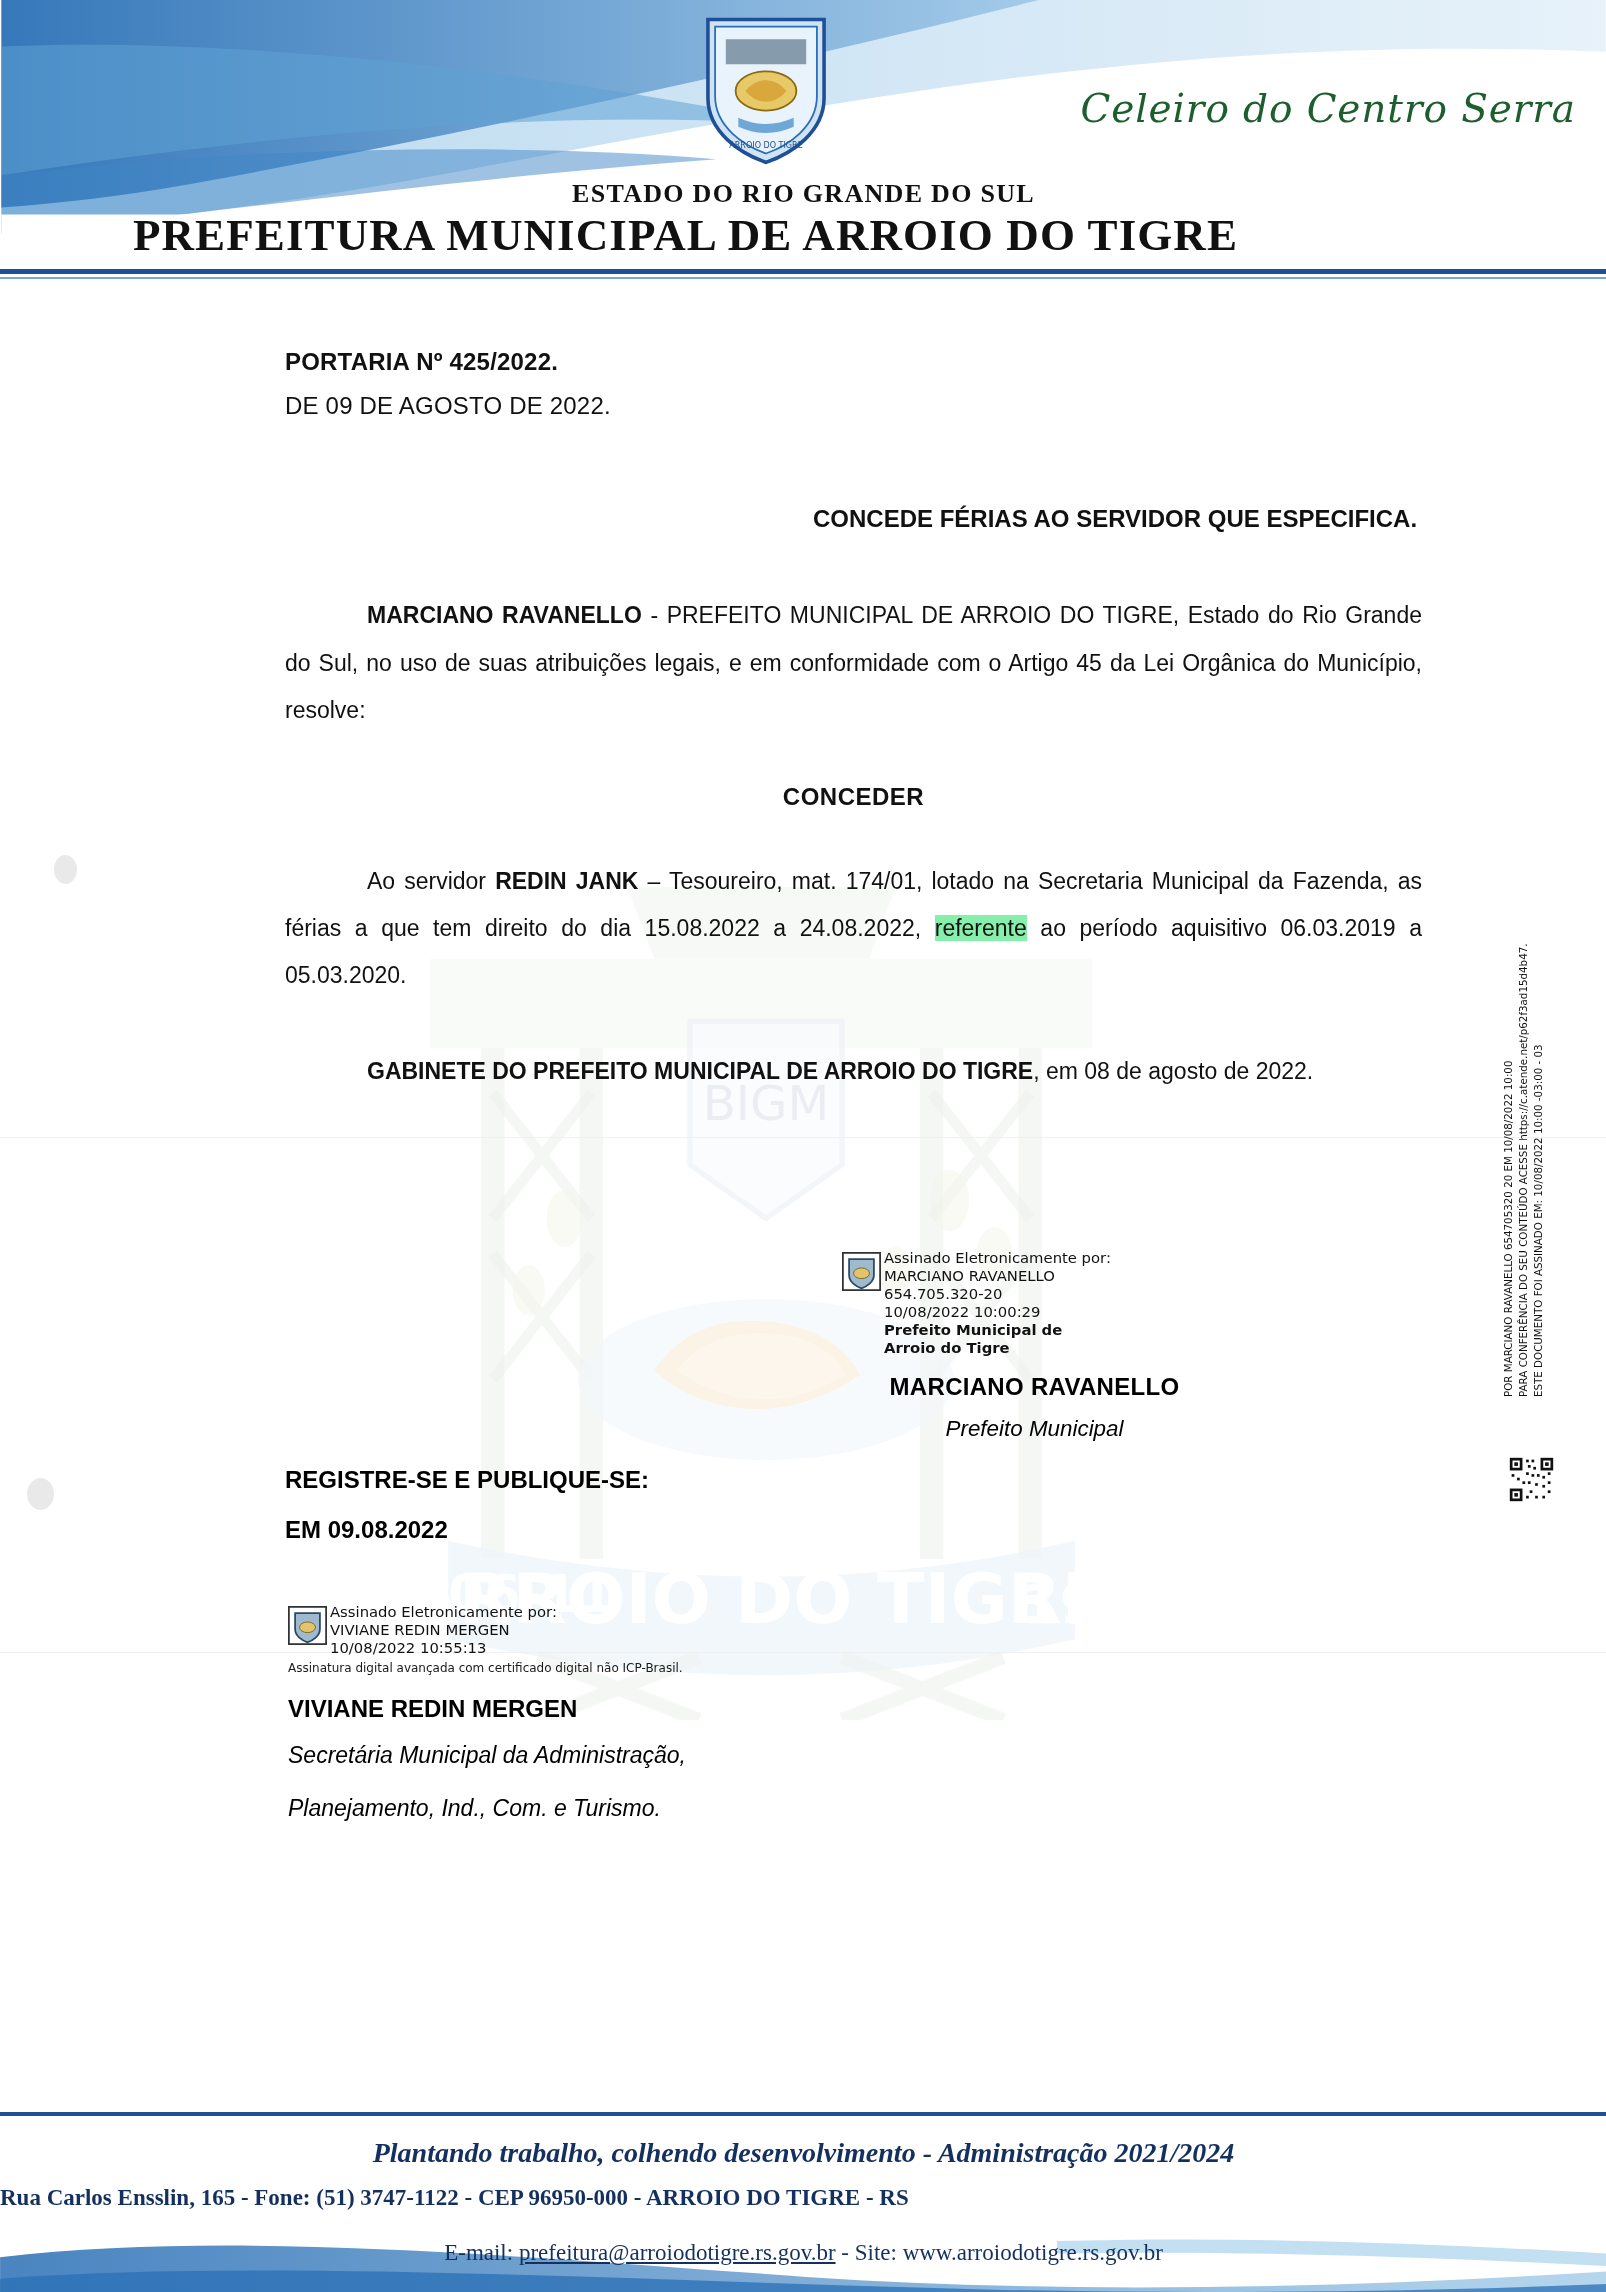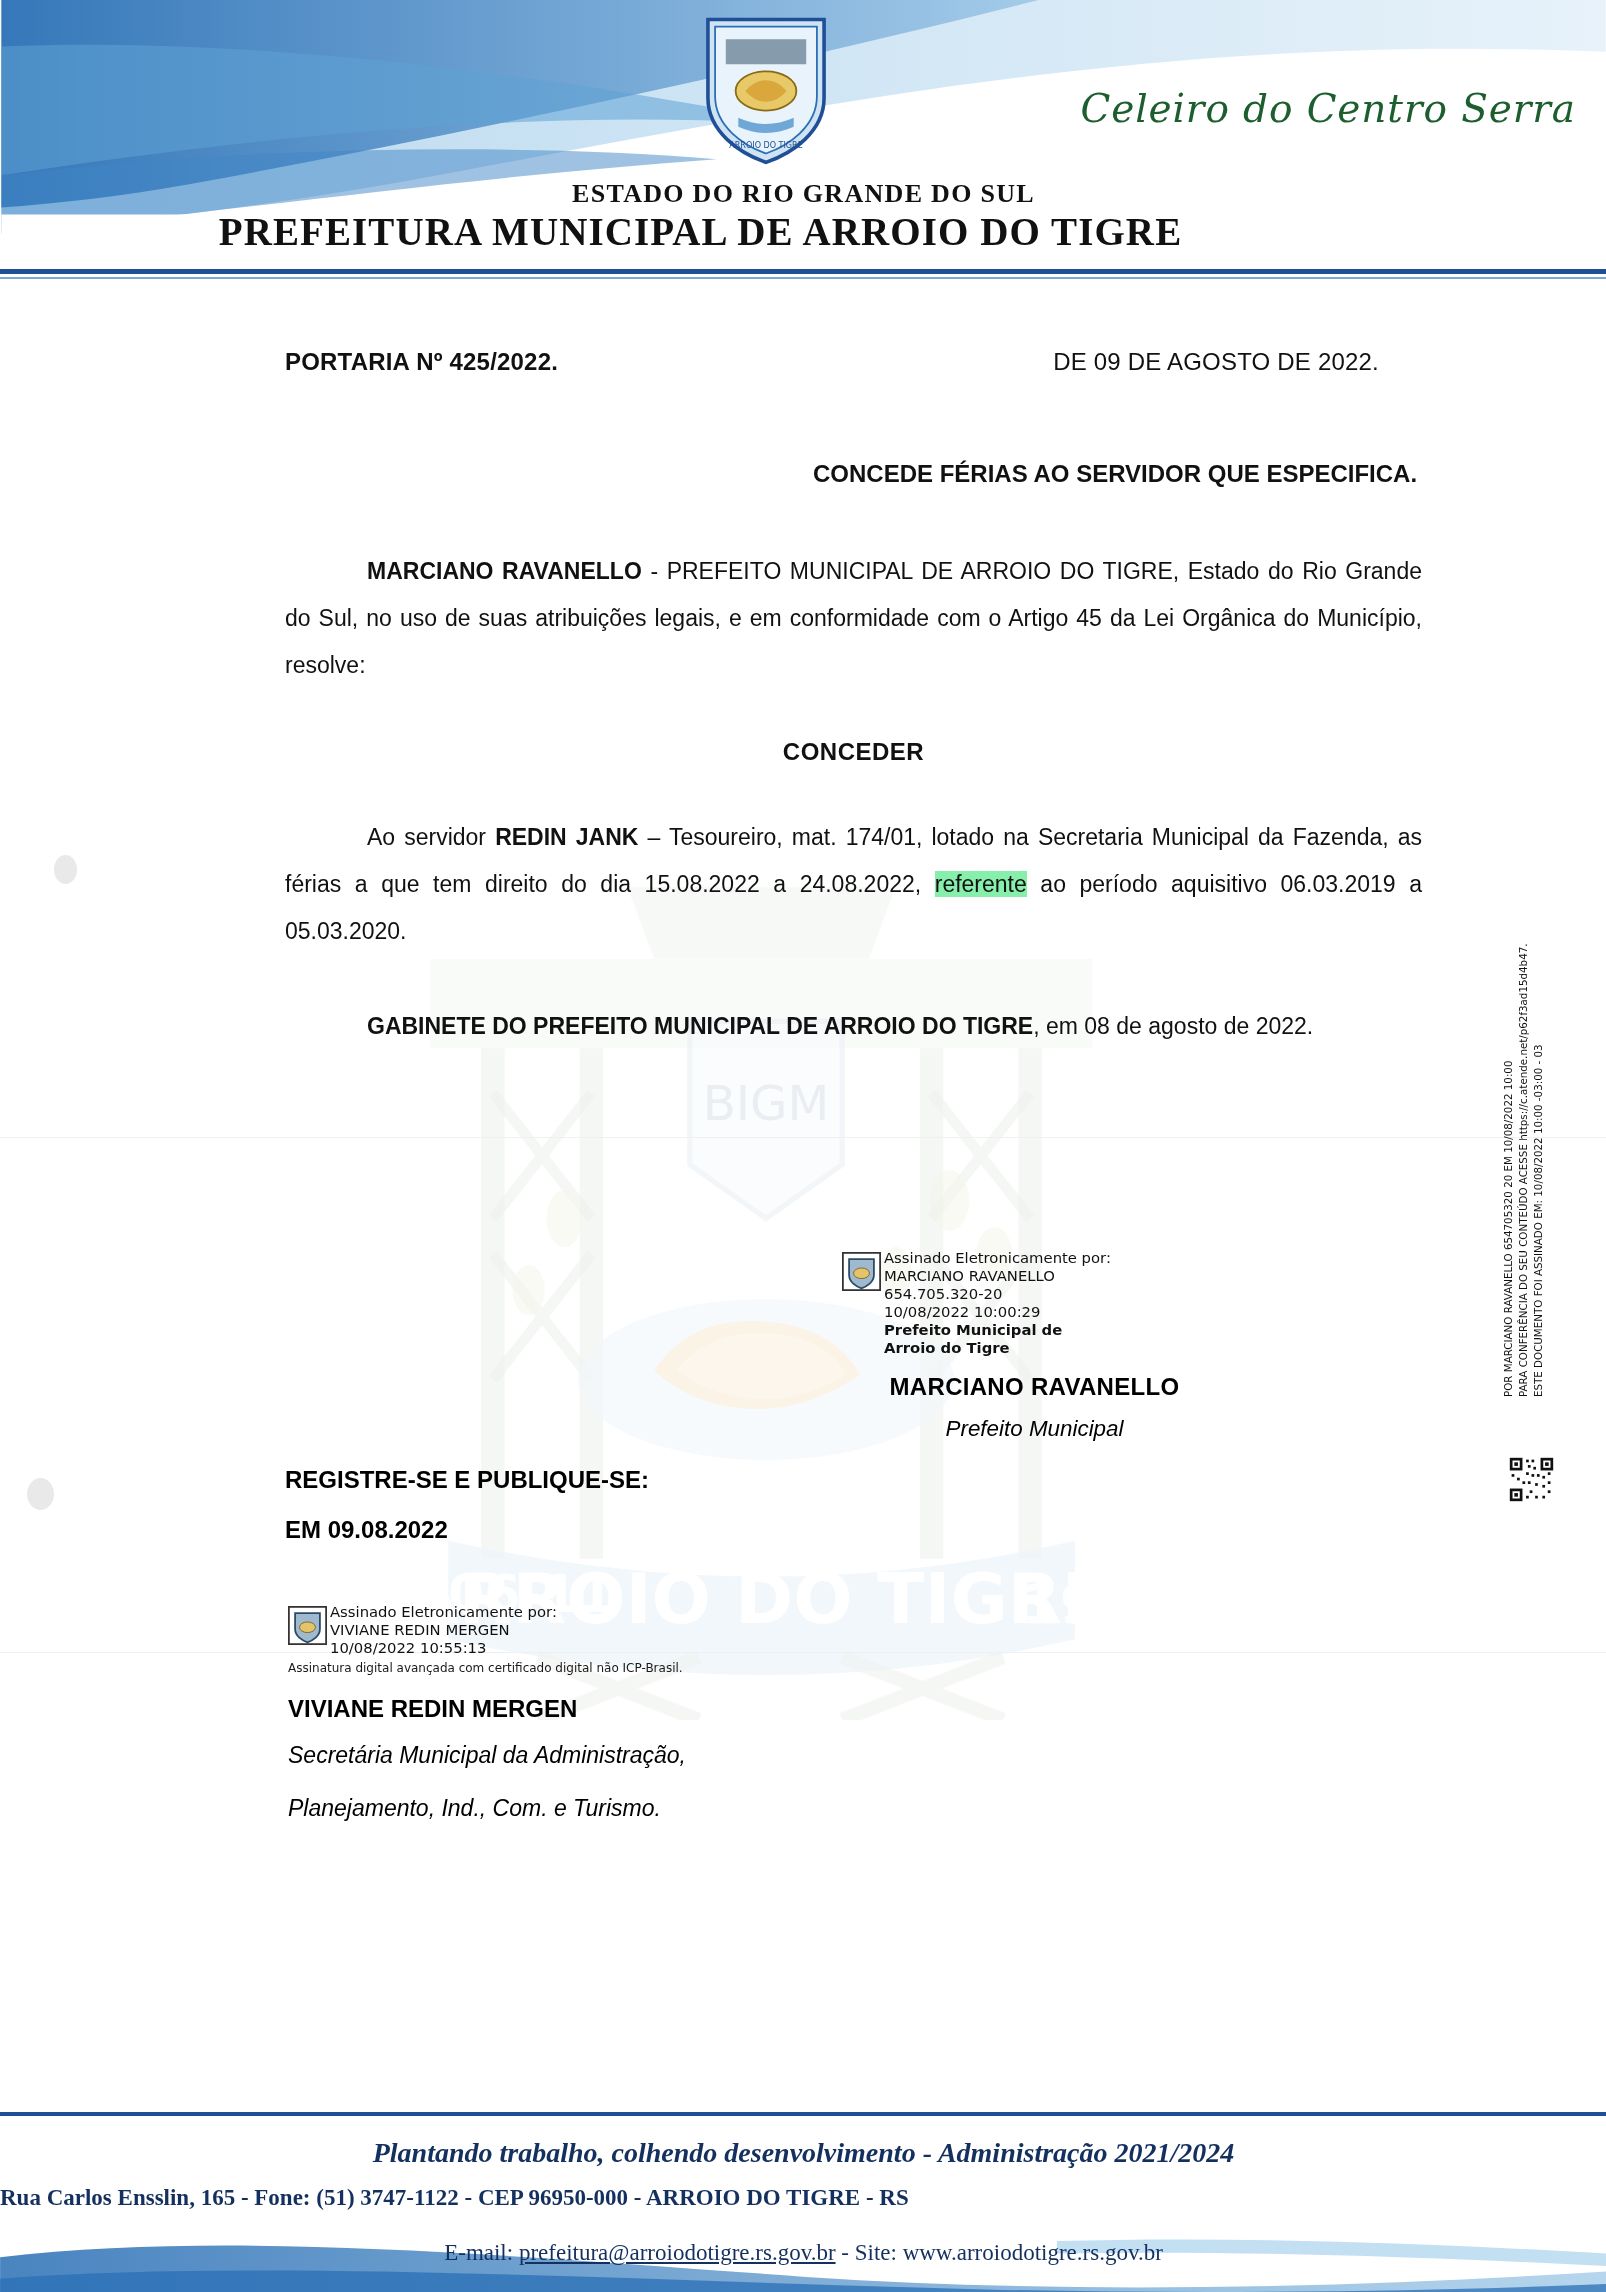--- a/index.html
+++ b/index.html
@@ -76,24 +76,23 @@
     color: #111111;
   }
   .prefeitura {
     position: absolute;
     top: 209px;
     left: 0;
     width: 1371px;
     text-align: center;
     font-family: "Liberation Serif", serif;
     font-weight: bold;
-    font-size: 39px;
+    font-size: 45px;
     letter-spacing: 1.1px;
     color: #111111;
-    padding-left: 15px;
   }
 
   
   .watermark {
     position: absolute;
     top: 663px;
     left: 269px;
     width: 985px;
     height: 1057px;
     opacity: 0.30;
@@ -108,20 +107,21 @@
     width: 1137px;
     font-size: 23px;
     line-height: 1.85;
     color: #111111;
   }
   .row-top {
     display: flex;
     justify-content: space-between;
     align-items: flex-start;
     margin-bottom: 70px;
+    flex-direction: column;
   }
   .portaria-num {
     font-weight: bold;
     font-size: 24px;
     letter-spacing: 0.2px;
   }
   .portaria-date {
     font-weight: normal;
     font-size: 24px;
     letter-spacing: 0.2px;

